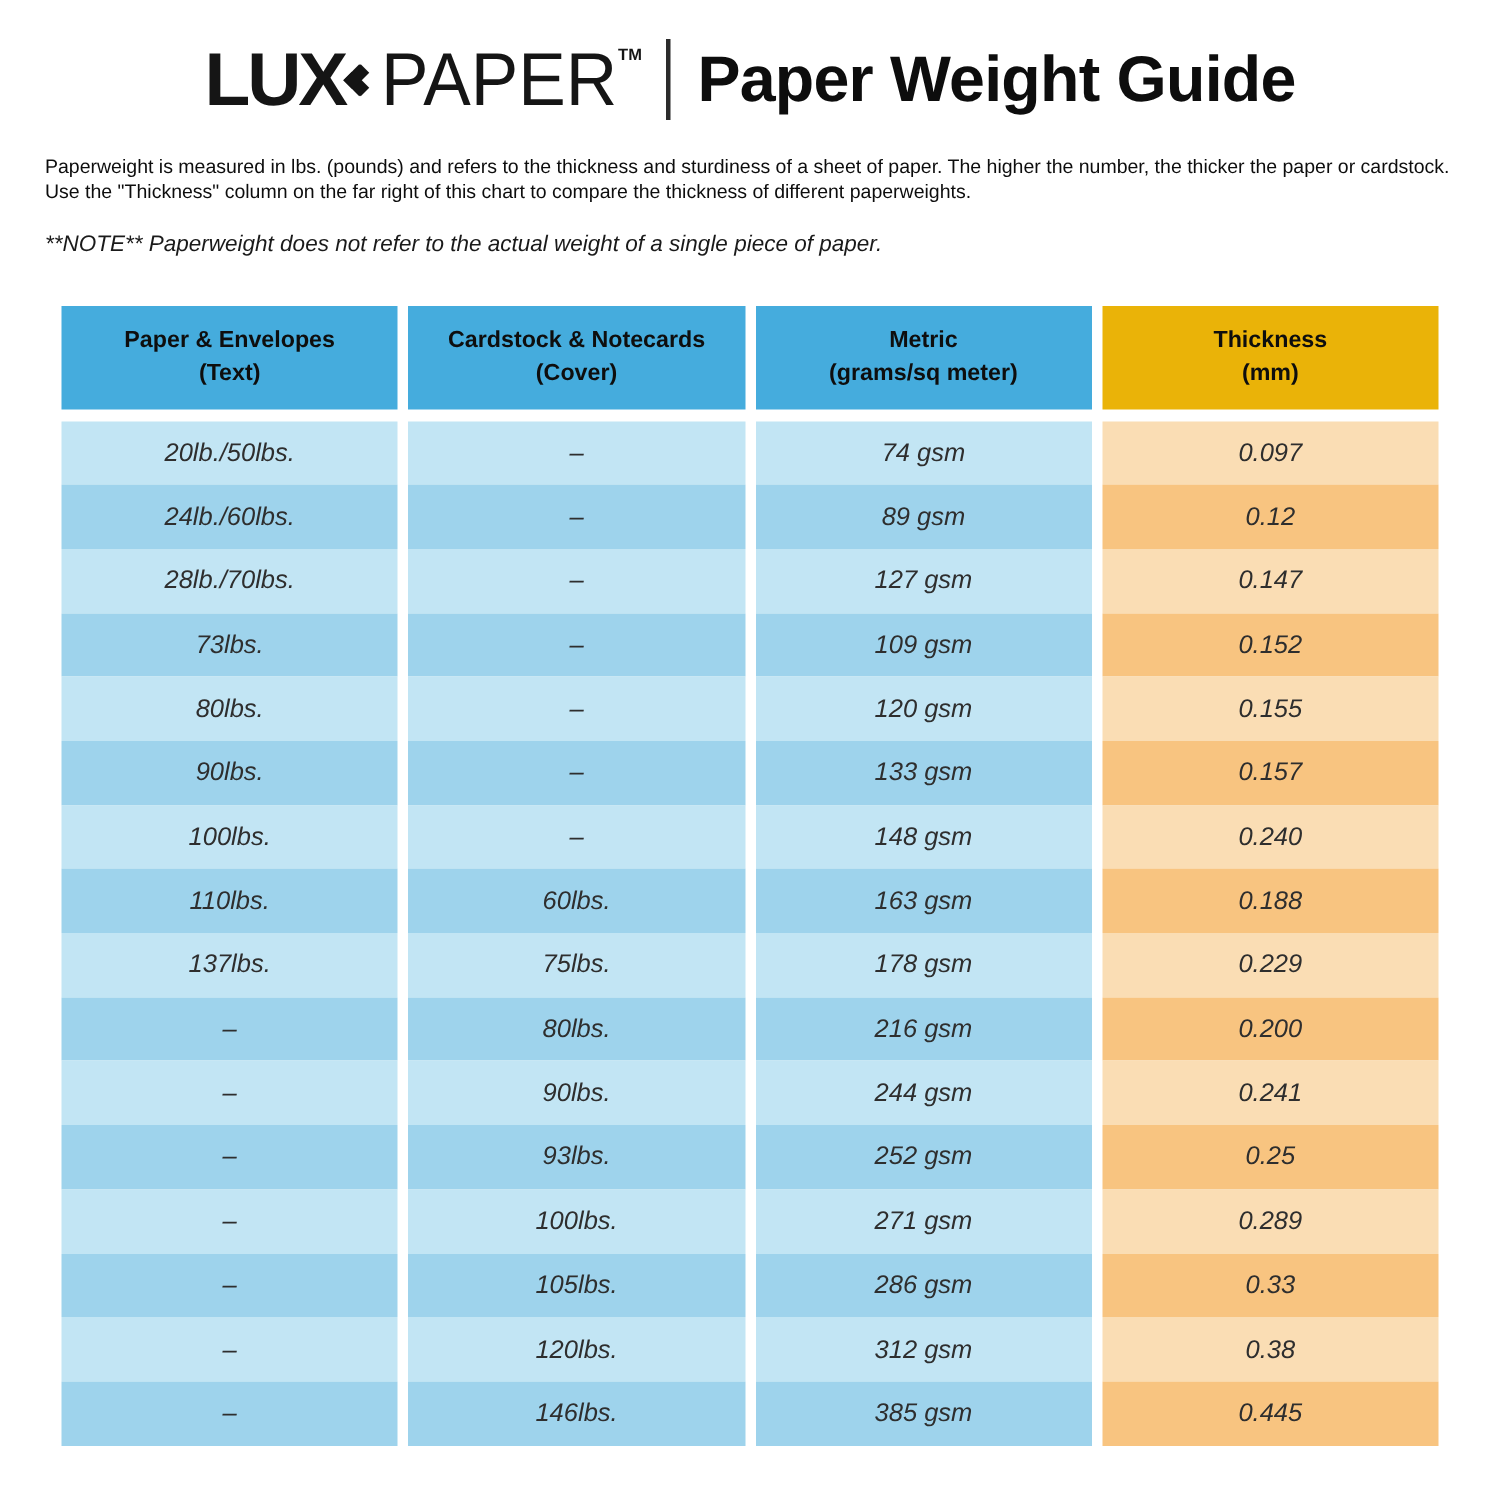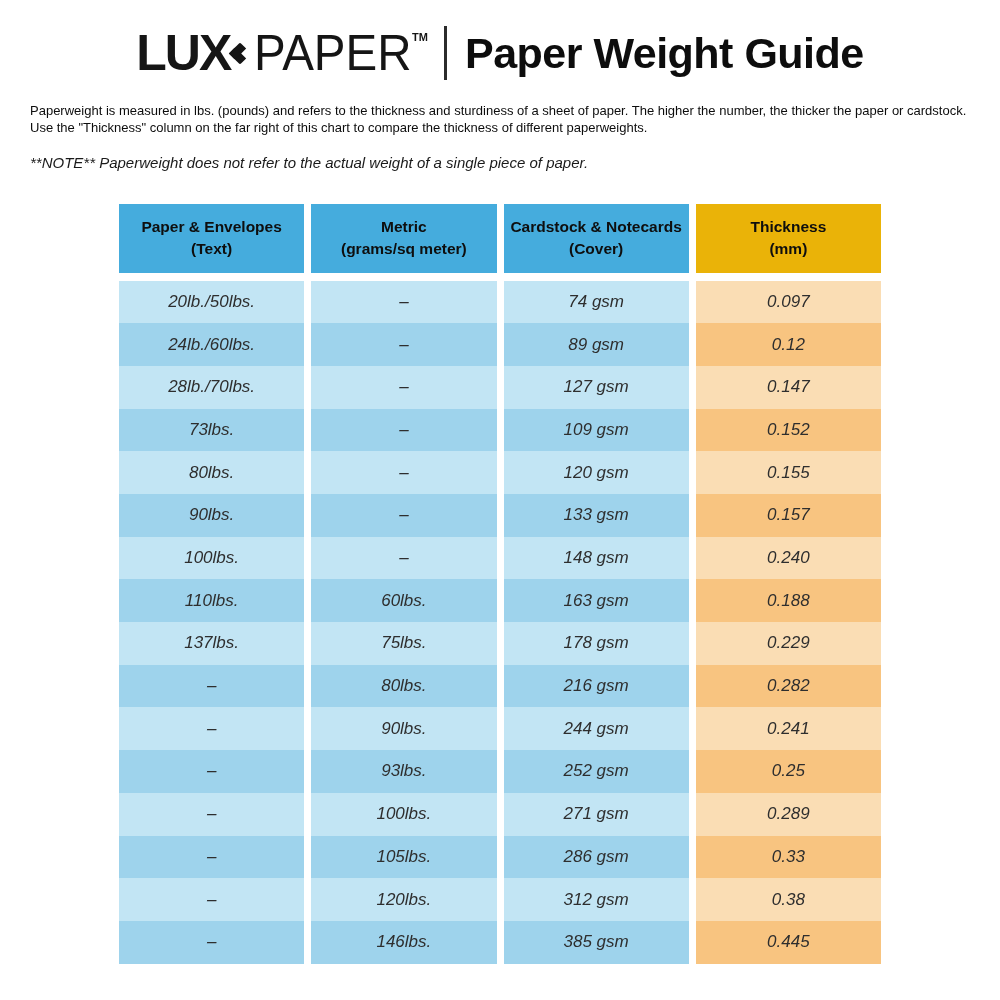--- a/index.html
+++ b/index.html
@@ -40,21 +40,21 @@
   .intro {
     margin:20px 28px 0 30px;
     font-size:13px; line-height:1.33; color:#0d0d0d;
   }
   .note {
     margin:17px 28px 0 30px;
     font-size:15px; font-style:italic; color:#1a1a1a;
   }
 
   
-  .table { width:762px; margin:33px auto 0; }
+  .table { width:918px; margin:33px auto 0; }
   .thead, .row {
     display:grid;
     grid-template-columns:1fr 1fr 1fr 1fr;
     column-gap:7px;
   }
   .thead { margin-bottom:8px; }
   .thead .hcell {
     height:69px;
     display:flex; flex-direction:column; justify-content:center; align-items:center;
     font-weight:700; font-size:15.5px; line-height:1.45; color:#0e0e0e;
@@ -97,26 +97,26 @@
   <p class="note">**NOTE** Paperweight does not refer to the actual weight of a single piece of paper.</p>
 
   <div class="table">
 
     <div class="thead">
       <div class="hcell blue">
         <span>Paper &amp; Envelopes</span>
         <span>(Text)</span>
       </div>
       <div class="hcell blue">
+        <span>Cardstock &amp; Notecards</span>
+        <span>(Cover)</span>
+      </div>
+      <div class="hcell blue">
         <span>Metric</span>
         <span>(grams/sq meter)</span>
-      </div>
-      <div class="hcell blue">
-        <span>Cardstock &amp; Notecards</span>
-        <span>(Cover)</span>
       </div>
       <div class="hcell orange">
         <span>Thickness</span>
         <span>(mm)</span>
       </div>
     </div>
 
     <div class="tbody">
 
         <div class="row">
@@ -179,21 +179,21 @@
           <div class="cell blue">137lbs.</div>
           <div class="cell blue">75lbs.</div>
           <div class="cell blue">178 gsm</div>
           <div class="cell orange">0.229</div>
         </div>
 
         <div class="row">
           <div class="cell blue">–</div>
           <div class="cell blue">80lbs.</div>
           <div class="cell blue">216 gsm</div>
-          <div class="cell orange">0.282</div>
+          <div class="cell orange">0.200</div>
         </div>
 
         <div class="row">
           <div class="cell blue">–</div>
           <div class="cell blue">90lbs.</div>
           <div class="cell blue">244 gsm</div>
           <div class="cell orange">0.241</div>
         </div>
 
         <div class="row">

